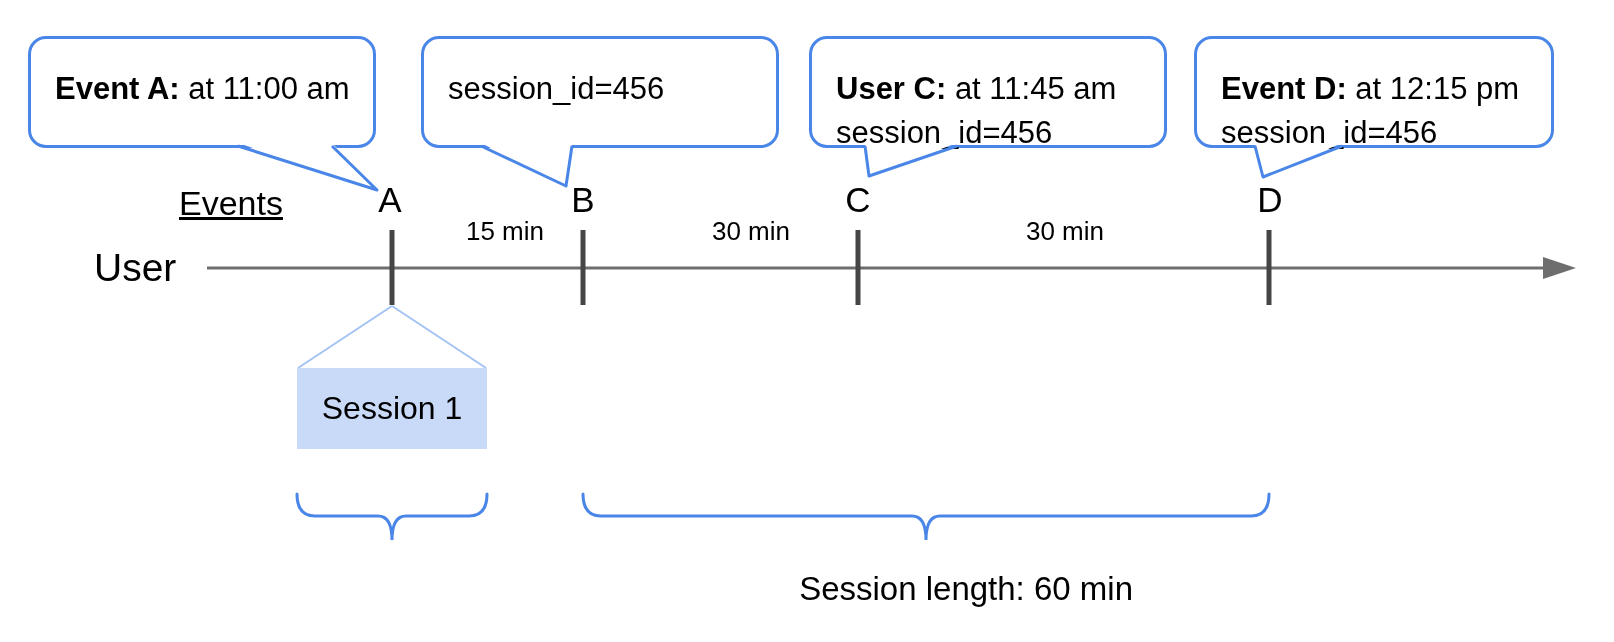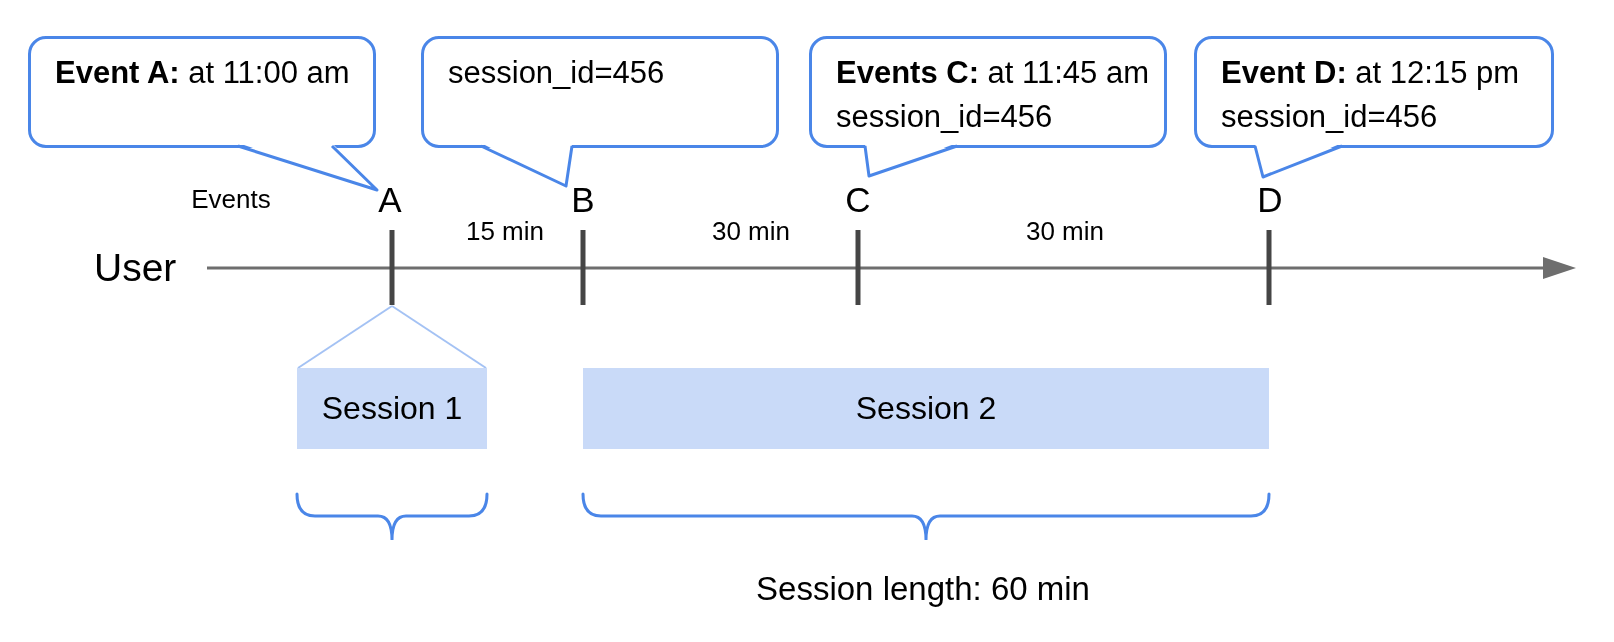--- a/index.html
+++ b/index.html
@@ -7,31 +7,31 @@
     position:relative;width:1614px;height:642px;background:#ffffff;
     font-family:"Liberation Sans",sans-serif;color:#000;overflow:hidden;
   }
   .layer{position:absolute;left:0;top:0;width:1614px;height:642px;}
   svg.layer{pointer-events:none;}
 
   
   .callout{
     position:absolute;top:36px;height:112px;background:#fff;
     border:3px solid #4a86e8;border-radius:18px;box-sizing:border-box;
-    padding:12px 0 0 24px;font-size:31px;line-height:44px;white-space:nowrap;
+    padding:28px 0 0 24px;font-size:31px;line-height:44px;white-space:nowrap;
     z-index:2;
   }
   .callout .t-bold{font-weight:bold;}
   .callout-a{left:28px;width:348px;}
   .callout-b{left:421px;width:358px;}
   .callout-c{left:809px;width:358px;}
   .callout-d{left:1194px;width:360px;}
 
   
-  .events-label{position:absolute;left:131px;top:184px;width:200px;text-align:center;font-size:26px;z-index:4;}
+  .events-label{position:absolute;left:131px;top:184px;width:200px;text-align:center;font-size:34px;z-index:4;text-decoration:underline;}
   .user-label{position:absolute;left:94px;top:246px;font-size:39px;z-index:4;}
 
   
   .event-letter{position:absolute;top:180px;width:80px;text-align:center;font-size:35px;z-index:4;}
   .letter-a{left:350px;}
   .letter-b{left:543px;}
   .letter-c{left:818px;}
   .letter-d{left:1230px;}
 
   
@@ -45,21 +45,21 @@
     position:absolute;top:368px;height:81px;background:#c9daf8;
     display:flex;align-items:center;justify-content:center;
     font-size:32px;z-index:1;
   }
   .session-1{left:297px;width:190px;}
   .session-2{left:583px;width:686px;}
 
   
   .length-label{position:absolute;top:570px;width:420px;text-align:center;font-size:33px;z-index:4;}
   .length-1{left:175px;}
-  .length-2{left:713px;}
+  .length-2{left:713px;text-align:right;}
 </style>
 </head>
 <body>
 
 <div class="canvas">
 
   <svg class="layer" width="1614" height="642" viewBox="0 0 1614 642">
     <line x1="207" y1="268" x2="1545" y2="268" stroke="#6e6e6e" stroke-width="3"></line>
     <polygon points="1543,257 1576,268 1543,279" fill="#6e6e6e"></polygon>
 
@@ -71,32 +71,29 @@
     <line x1="392" y1="306" x2="298" y2="368" stroke="#a4c2f4" stroke-width="2"></line>
     <line x1="392" y1="306" x2="486" y2="368" stroke="#a4c2f4" stroke-width="2"></line>
 
     <path d="M 297,494 Q 297,516 315,516 L 378,516 Q 392,516 392,540 Q 392,516 406,516 L 469,516 Q 487,516 487,494" fill="none" stroke="#4a86e8" stroke-width="3" stroke-linecap="round"></path>
     <path d="M 583,494 Q 583,516 601,516 L 912,516 Q 926,516 926,540 Q 926,516 940,516 L 1251,516 Q 1269,516 1269,494" fill="none" stroke="#4a86e8" stroke-width="3" stroke-linecap="round"></path>
   </svg>
 
   <div class="session-bar session-1">
     <span>Session 1</span>
   </div>
-  <div class="session-bar session-2">
-    <span>Session 2</span>
-  </div>
 
   <div class="callout callout-a">
     <div><span class="t-bold">Event A:</span><span> at 11:00 am</span></div>
   </div>
   <div class="callout callout-b">
     <div>session_id=456</div>
   </div>
   <div class="callout callout-c">
-    <div><span class="t-bold">Events C:</span><span> at 11:45 am</span></div>
+    <div><span class="t-bold">User C:</span><span> at 11:45 am</span></div>
     <div>session_id=456</div>
   </div>
   <div class="callout callout-d">
     <div><span class="t-bold">Event D:</span><span> at 12:15 pm</span></div>
     <div>session_id=456</div>
   </div>
 
   <svg class="layer" width="1614" height="642" viewBox="0 0 1614 642" style="z-index:3">
     <path d="M238,143 L332,143 L377,190 Z" fill="#ffffff" stroke="none"></path>
     <path d="M238,146 L377,190 L332,146" fill="none" stroke="#4a86e8" stroke-width="3" stroke-linejoin="round"></path>

